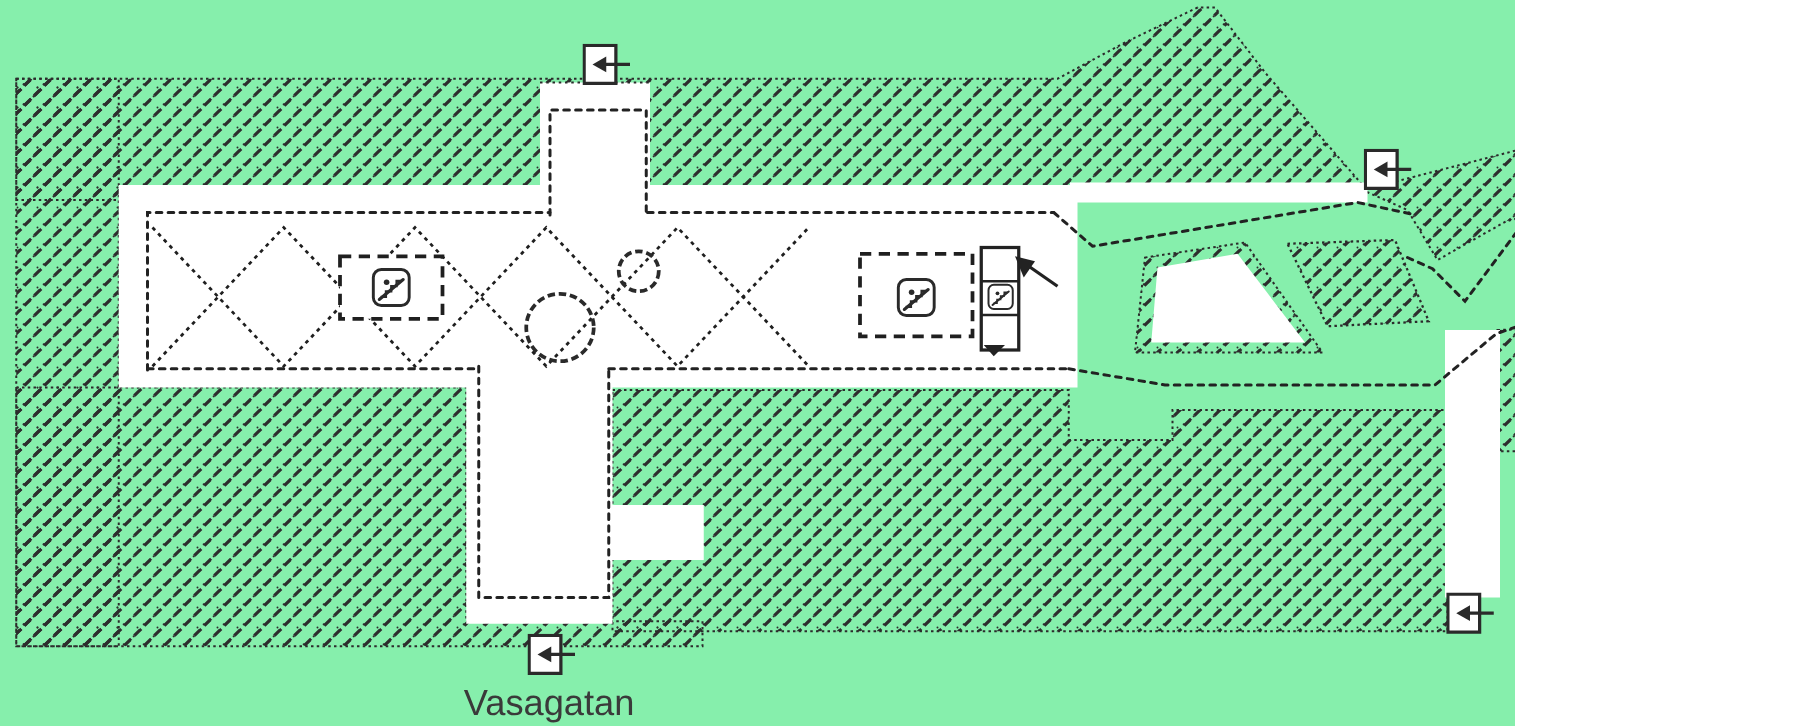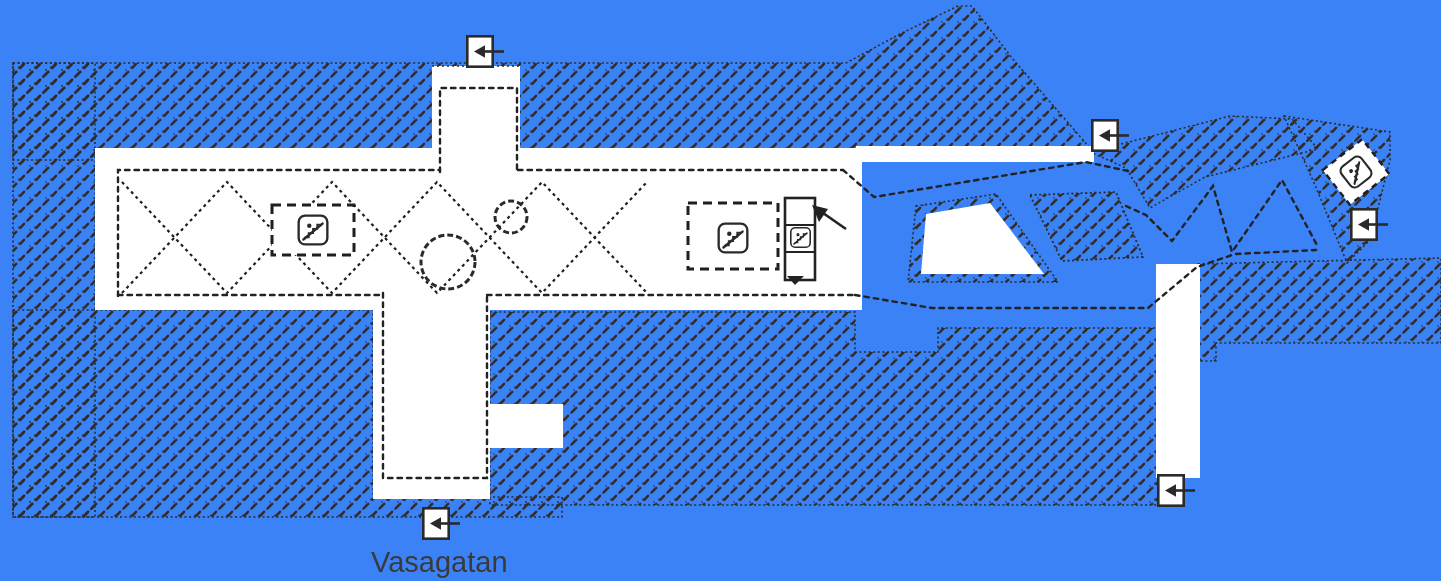--- a/index.html
+++ b/index.html
@@ -1,16 +1,16 @@
 <!DOCTYPE html>
 <html><head>
 <meta charset="utf-8">
 <style>
   html,body{margin:0;padding:0;background:#ffffff;}
-  .stage{position:relative;width:1441px;height:581px;background:#3b82f6;overflow:hidden;
+  .stage{position:relative;width:1212px;height:581px;background:#86efac;overflow:hidden;
          font-family:"Liberation Sans",sans-serif;}
   svg{display:block;}
   text{font-family:"Liberation Sans",sans-serif;}
 </style>
 </head>
 <body>
 
 <div class="stage">
 <svg width="1441" height="581" viewBox="0 0 1441 581">
   <defs>

